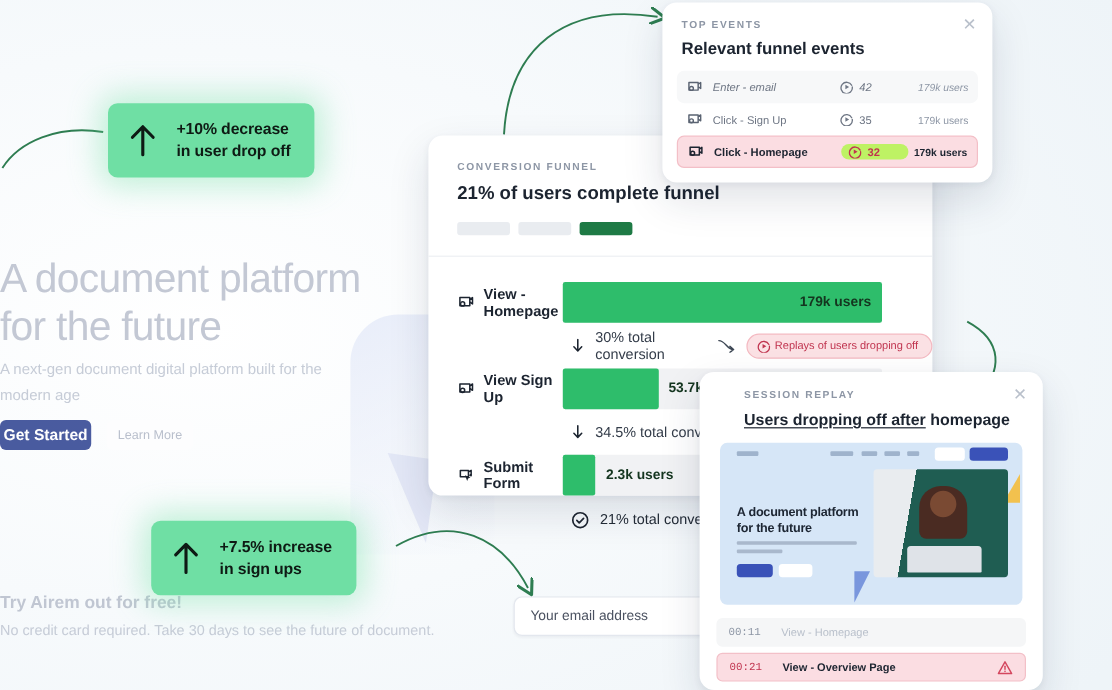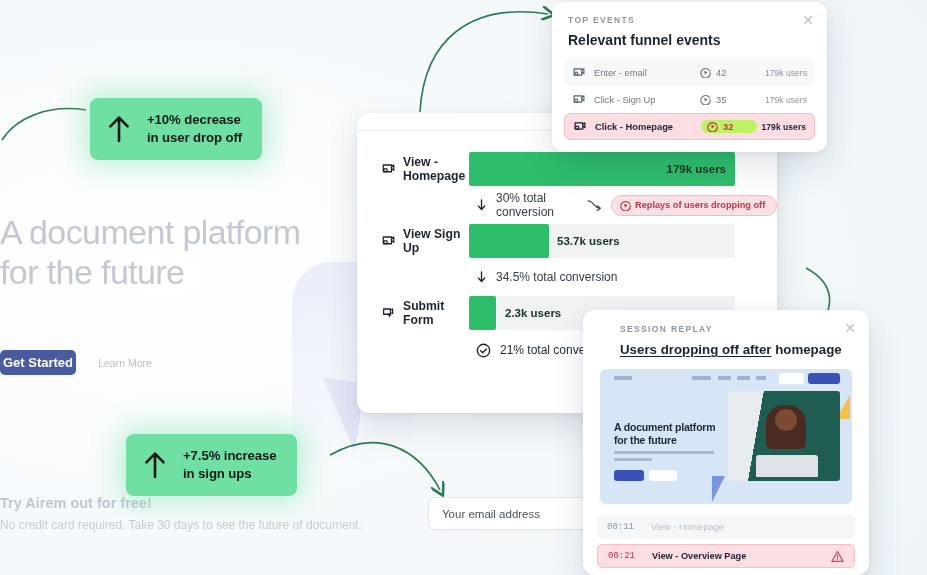--- a/index.html
+++ b/index.html
@@ -127,34 +127,34 @@
   }
   .f-note .pcttxt { font-weight: 400; }
   .f-final {
     display: flex; align-items: center; gap: 9px;
     height: 30px; padding-left: 95px; font-size: 12px; color: #222b36;
   }
   .replay-pill {
     display: inline-flex; align-items: center; gap: 4px;
     background: #fbe1e4; border: 1px solid #f4b9c1; border-radius: 16px;
     padding: 4px 11px 4px 8px;
-    font-size: 9.2px; font-weight: 700; color: #c0344f;
+    font-size: 9.2px; font-weight: 400; color: #c0344f;
     white-space: nowrap;
   }
 
   
   #top-events-card { left: 552px; top: 2px; width: 275px; height: 150px; }
   .te-head { padding: 13px 16px 0 16px; }
   .te-title { margin-top: 7px; font-size: 14px; font-weight: 700; color: #1c2430; }
   .te-list { margin-top: 11px; padding: 0 12px; }
   .te-row {
     display: flex; align-items: center; height: 27px;
     border-radius: 6px; padding: 0 8px;
   }
-  .te-row.alt { background: #f7f8f9; }
+  .te-row.alt { background: #f7f8f9; font-style: italic; }
   .te-row.hl { background: #fbdde2; border: 1px solid #f3bfc7; }
   .te-name {
     flex: 0 0 128px; display: flex; align-items: center; gap: 8px;
     font-size: 9.3px; color: #6e7684;
   }
   .te-row.hl .te-name { color: #1c2430; font-weight: 700; }
   .te-count {
     flex: 0 0 56px; display: flex; align-items: center; gap: 5px;
     font-size: 9.3px; color: #6e7684;
   }
@@ -236,36 +236,37 @@
     position: absolute;
     display: flex; align-items: center; gap: 16px;
     background: #6fdfa4; border-radius: 8px;
     padding: 13px 20px 13px 17px;
     box-shadow: 0 0 26px 7px rgba(111,223,164,.42);
   }
   .badge-txt {
     font-size: 13.2px; font-weight: 700; color: #0e1a14; line-height: 1.35;
     white-space: pre-line; letter-spacing: -.1px;
   }
-  #badge-drop { left: 90px; top: 98px; }
+  #badge-drop { left: 90px; top: 86px; }
   #badge-signup { left: 126px; top: 434px; }
 
   .sv { display: block; }
 </style>
 </head>
 <body>
 
 <div id="stage">
 
   <div class="bg-page">
     <div class="bg-shape-b"></div>
     <div class="bg-shape-a"></div>
 
     <div class="bg-hero-title">A document platform
 for the future</div>
+    <div class="bg-hero-sub">A next-gen document digital platform built for the modern age</div>
     <div class="bg-btn-primary">Get Started</div>
     <div class="bg-btn-ghost">Learn More</div>
     <div class="bg-cta-title">Try Airem out for free!</div>
     <div class="bg-cta-sub">No credit card required. Take 30 days to see the future of document.</div>
     <div class="bg-email">
       <span>Your email address</span>
     </div>
   </div>
 
   <svg class="arrows" width="927" height="575" viewBox="0 0 927 575">
@@ -278,20 +279,29 @@
     <path d="M2,140 C16,118 48,104 86,110" fill="none" stroke="#2E7D51" stroke-width="1.6"></path>
 
     <path d="M420,112 C424,40 470,2 548,14" fill="none" stroke="#2E7D51" stroke-width="1.6" marker-end="url(#ah)"></path>
 
     <path d="M806,268 C836,284 836,310 814,330" fill="none" stroke="#2E7D51" stroke-width="1.6" marker-end="url(#ah)"></path>
 
     <path d="M330,455 C378,428 418,448 440,490" fill="none" stroke="#2E7D51" stroke-width="1.6" marker-end="url(#ah)"></path>
   </svg>
 
   <div class="card" id="funnel-card">
+    <div class="funnel-head">
+      <div class="eyebrow">CONVERSION FUNNEL</div>
+      <div class="funnel-title">21% of users complete funnel</div>
+      <div class="seg-row">
+        <div class="seg"></div>
+        <div class="seg"></div>
+        <div class="seg filled"></div>
+      </div>
+    </div>
     <div class="funnel-divider"></div>
 
     <div class="funnel-body">
 
       <div class="f-row">
         <div class="f-label">
           <span>
             <svg class="sv" width="15" height="15" viewBox="0 0 20 20">
               <path d="M3 4h11v9H3z" fill="none" stroke="#1c2430" stroke-width="1.7" stroke-linejoin="round"></path>
               <path d="M14 6l3-2v7l-3-2" fill="none" stroke="#1c2430" stroke-width="1.7" stroke-linejoin="round"></path>

